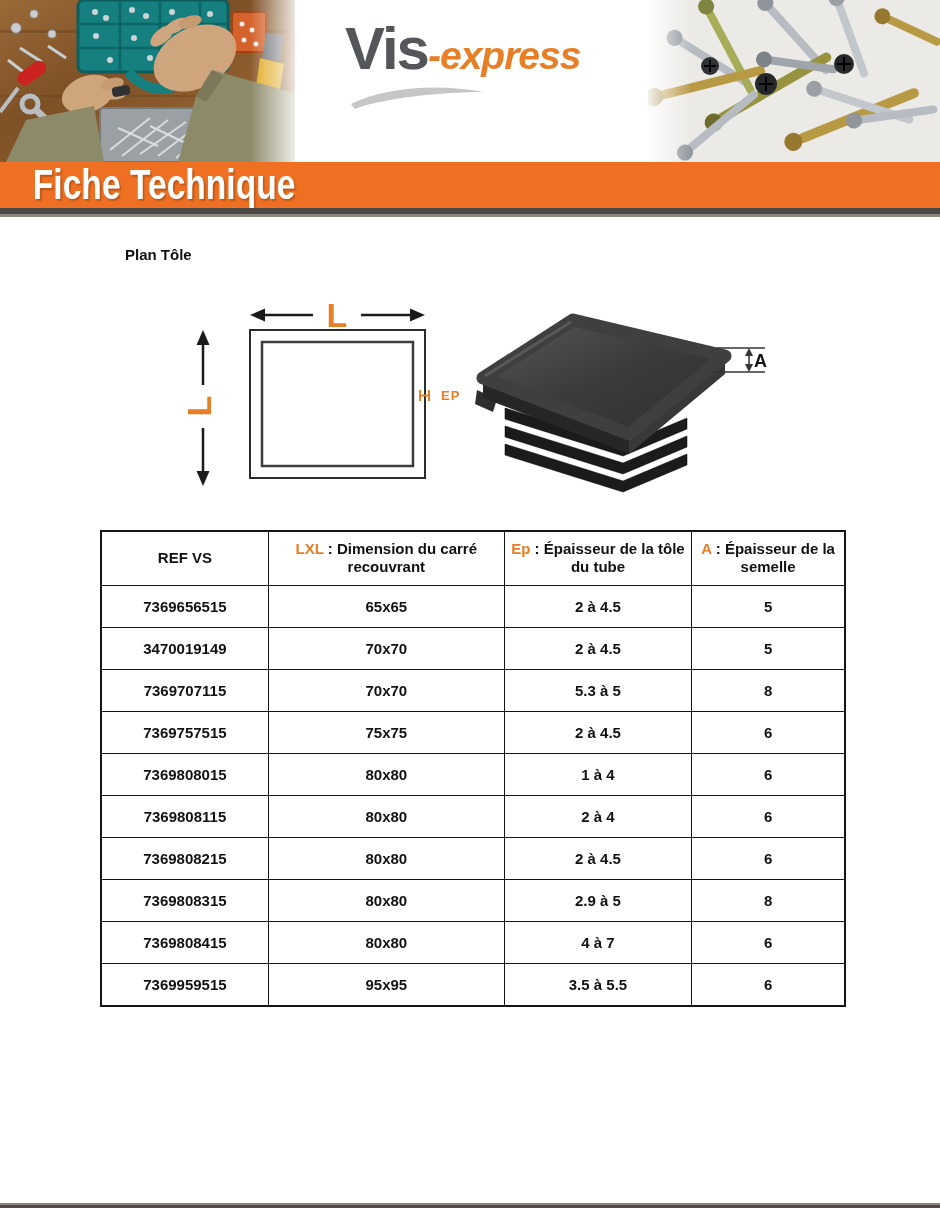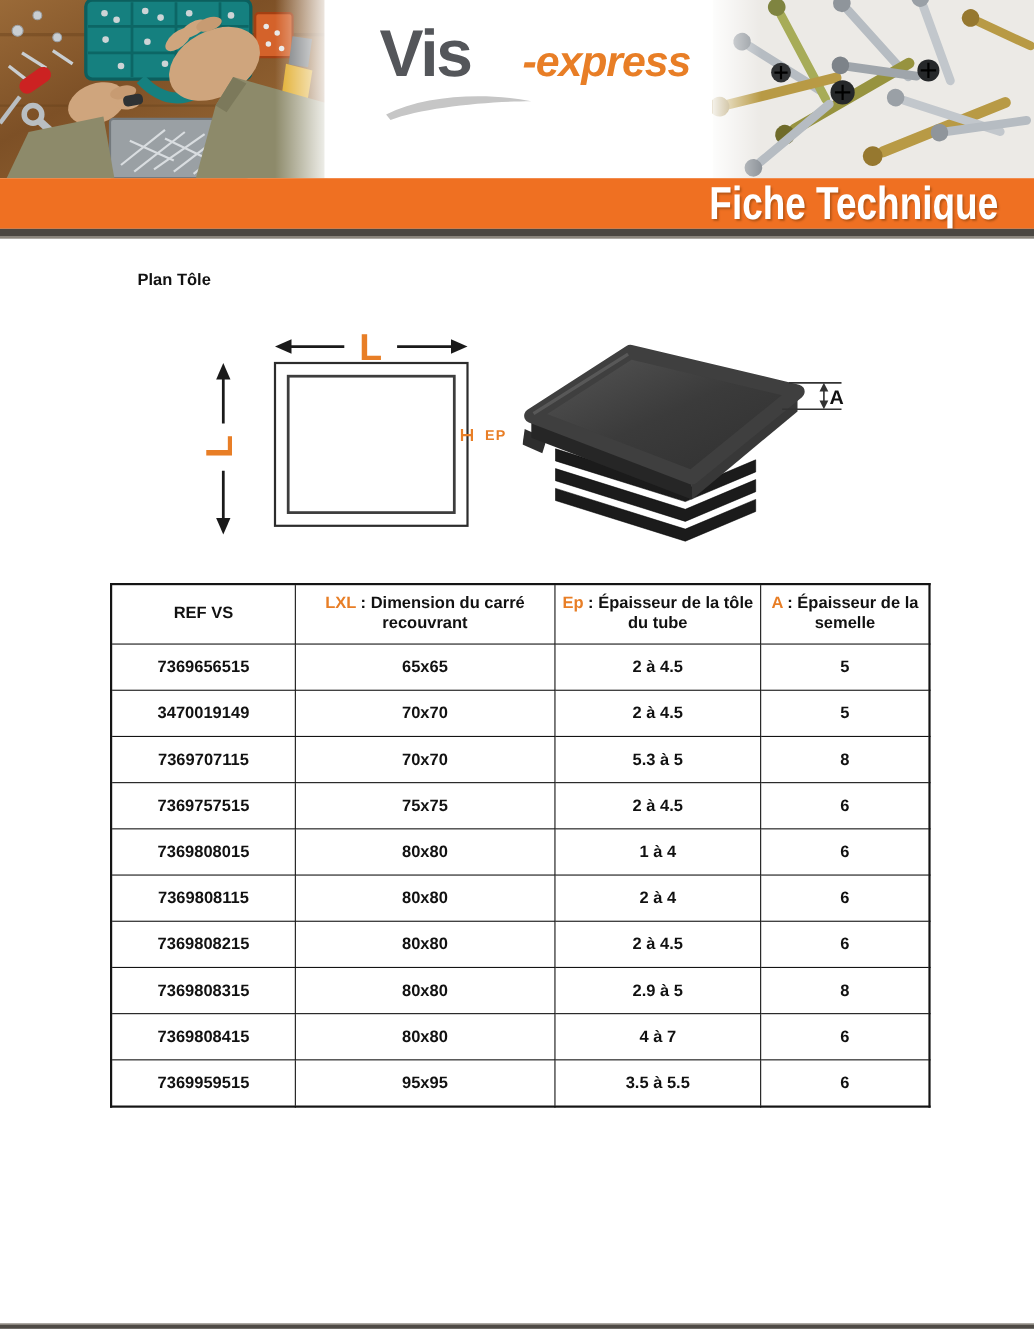--- a/index.html
+++ b/index.html
@@ -10,27 +10,27 @@
   *{box-sizing:border-box;margin:0;padding:0;}
   body{background:#888;font-family:"Liberation Sans",sans-serif;}
   #page{position:relative;width:940px;height:1214px;background:#fff;margin:0 auto;overflow:hidden;}
   .abs{position:absolute;}
 
   
   .photo{position:absolute;top:0;height:162px;}
   #photo-left{left:0;width:298px;}
   #photo-right{left:648px;width:292px;}
   #logo-area{left:295px;top:0;width:358px;height:162px;background:#fff;}
-  .logo-row{position:absolute;left:50px;top:14px;display:flex;align-items:baseline;white-space:nowrap;gap:47px;}
+  .logo-row{position:absolute;left:50px;top:14px;display:flex;align-items:baseline;white-space:nowrap;}
   .logo-vis{font-size:60px;font-weight:bold;color:#54565A;letter-spacing:-2px;}
   .logo-express{font-size:39px;font-weight:bold;font-style:italic;color:var(--accent-orange);letter-spacing:-1px;}
   #logo-swoosh{position:absolute;left:52px;top:82px;}
 
   
-  #banner{left:0;top:162px;width:940px;height:46px;background:var(--banner-orange);display:flex;align-items:center;justify-content:flex-end;}
+  #banner{left:0;top:162px;width:940px;height:46px;background:var(--banner-orange);display:flex;align-items:center;justify-content:flex-start;}
   #banner-title{display:inline-block;color:#fff;font-weight:bold;font-size:42px;transform:scaleX(0.8);letter-spacing:0;text-shadow:2px 2px 2px rgba(80,40,0,.35);}
   #dark-bar{left:0;top:208px;width:940px;height:9px;background:linear-gradient(to bottom,var(--dark-bar) 0 70%,#8a857d 70% 100%);}
 
   #section-title{left:125px;top:246px;font-size:15px;font-weight:bold;color:#111;}
 
   
   #spec-table-wrap{left:60px;top:530px;width:746px;margin-left:40px;}
   table{border-collapse:collapse;table-layout:fixed;width:746px;background:#fff;}
   th,td{border:1.5px solid #141414;text-align:center;vertical-align:middle;color:#111;}
   table{border:2px solid #141414;}

